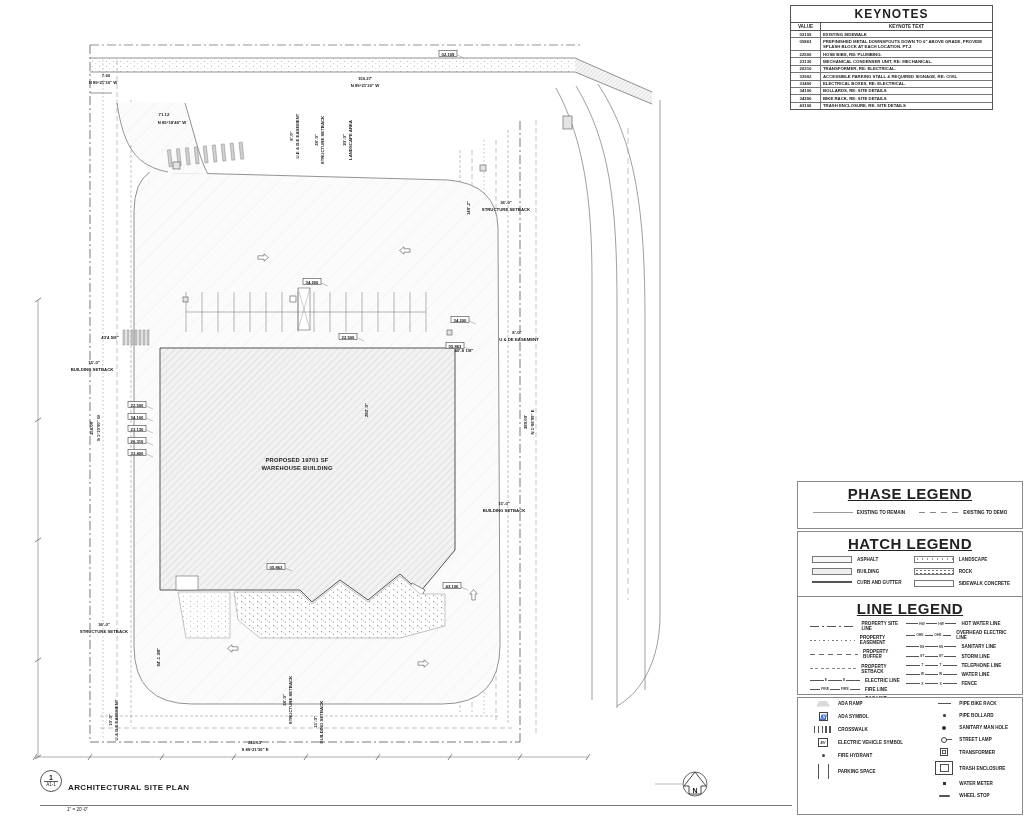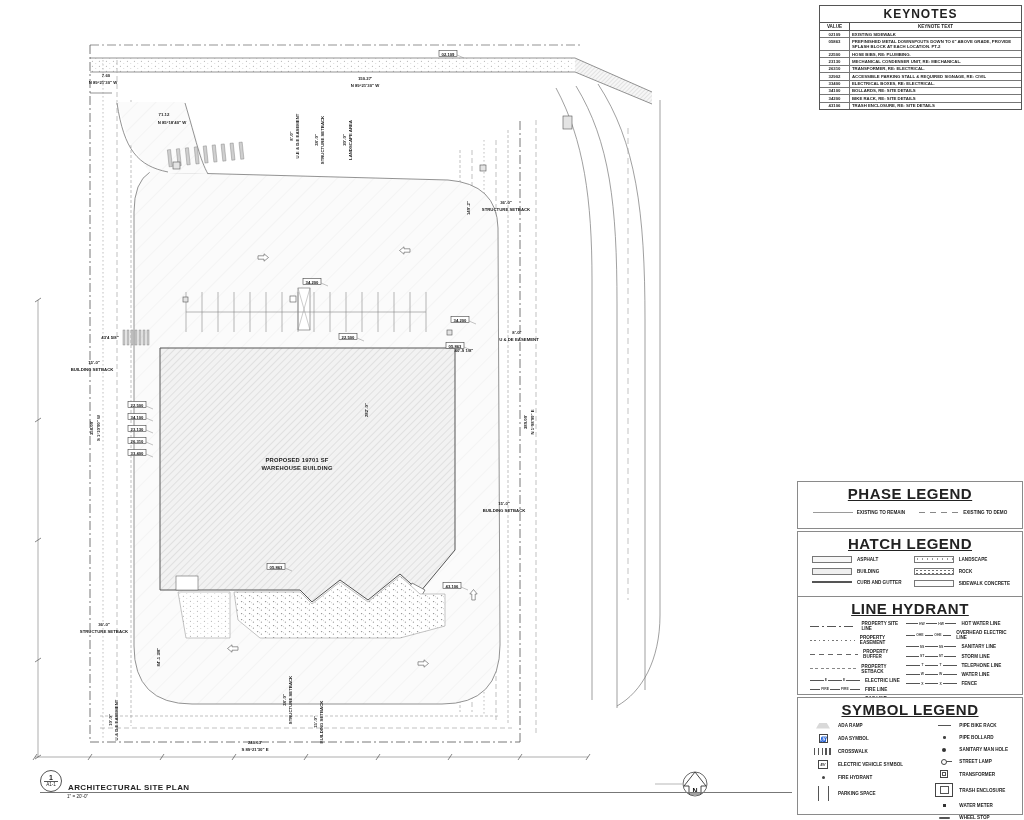--- a/index.html
+++ b/index.html
@@ -3,21 +3,21 @@
 <meta charset="utf-8">
 <style>
   html,body{margin:0;padding:0;background:#fff;}
   #canvas{position:relative;width:1024px;height:820px;background:#ffffff;overflow:hidden;
           font-family:"Liberation Sans", sans-serif;color:#222;}
   
   .panelbox{position:absolute;background:#fff;border:1px solid #8a8a8a;box-sizing:border-box;}
   .panel-title{text-align:center;font-weight:bold;font-size:15px;letter-spacing:.5px;
                text-decoration:underline;padding:3px 0 2px;}
   
-  #keynotes{left:819px;top:5px;width:203px;border:1px solid #555;}
+  #keynotes{left:790px;top:5px;width:203px;border:1px solid #555;}
   #keynotes .kn-title{font-size:12px;font-weight:bold;text-align:center;letter-spacing:1px;
                       border-bottom:1px solid #555;padding:1px 0;}
   .kn-head{display:grid;grid-template-columns:30px 1fr;border-bottom:1px solid #555;}
   .kn-head div{font-size:4.6px;font-weight:bold;text-align:center;padding:1px 0;}
   .kn-head div:first-child{border-right:1px solid #555;}
   .kn-row{display:grid;grid-template-columns:30px 1fr;border-bottom:0.5px solid #777;}
   .kn-row:last-child{border-bottom:none;}
   .kn-val{font-size:4.3px;font-weight:bold;padding:0.5px 1px;border-right:1px solid #777;text-align:center;}
   .kn-txt{font-size:4.3px;font-weight:bold;padding:0.5px 2px;line-height:1.25;}
   
@@ -70,21 +70,21 @@
   .g-street-lamp i{width:4px;height:4px;border:0.7px solid #444;border-radius:50%;}
   .g-street-lamp i::after{content:"";display:block;width:6px;height:1px;background:#555;margin-left:4px;margin-top:1px;}
   .g-transformer i{width:6px;height:6px;border:0.7px solid #444;display:flex;align-items:center;justify-content:center;}
   .g-transformer i::before{content:"";width:2px;height:2px;border:0.5px solid #555;}
   .g-trash-enclosure i{width:16px;height:12px;border:0.8px solid #444;display:flex;align-items:center;justify-content:center;}
   .g-trash-enclosure i::before{content:"";width:7px;height:6px;border:0.7px solid #555;}
   .g-water-meter i{width:3.4px;height:3.4px;background:#333;}
   .g-wheel-stop i{width:11px;height:2px;background:#555;border-radius:1px;}
   
   #titleblock{position:absolute;left:40px;top:770px;width:752px;}
-  .tb-row{display:flex;align-items:flex-end;gap:6px;border-bottom:1px solid #777;padding-bottom:0;}
+  .tb-row{display:flex;align-items:flex-end;gap:6px;border-bottom:1px solid #777;padding-bottom:13px;}
   .tb-circle{width:20px;height:20px;border:1px solid #555;border-radius:50%;display:flex;flex-direction:column;
              align-items:center;justify-content:center;flex:none;background:#fff;}
   .tb-num{font-size:7px;font-weight:bold;border-bottom:1px solid #555;width:14px;text-align:center;line-height:1.1;}
   .tb-sheet{font-size:4.6px;line-height:1.3;}
   .tb-title{font-size:8px;font-weight:bold;letter-spacing:.4px;}
   .tb-scale{font-size:4.6px;margin-top:1px;margin-left:27px;}
   
   #plan{position:absolute;left:0;top:0;}
   text{font-family:"Liberation Sans", sans-serif;}
   .plbl{font-size:4.3px;fill:#222;font-weight:bold;}
@@ -445,21 +445,21 @@
           </div>
           <div class="hatch-item">
             <span class="swatch sw-sidewalk"></span>
             <span class="leg-label">SIDEWALK CONCRETE</span>
           </div>
         </div>
     </div>
   </div>
 
   <div id="linelegend" class="panelbox">
-    <div class="panel-title">LINE HYDRANT</div>
+    <div class="panel-title">LINE LEGEND</div>
     <div class="line-cols">
       <div class="line-col" id="line-left">
           <div class="line-item">
             <span class="lineswatch">
               <span class="ls-dashdot"></span>
             </span>
             <span class="leg-label">PROPERTY SITE LINE</span>
           </div>
           <div class="line-item">
             <span class="lineswatch">
@@ -579,21 +579,20 @@
               <span class="tg">X</span>
               <span class="seg"></span>
             </span>
             <span class="leg-label">FENCE</span>
           </div>
         </div>
     </div>
   </div>
 
   <div id="symbols" class="panelbox">
-    <div class="panel-title">SYMBOL LEGEND</div>
     <div class="sym-cols">
       <div class="sym-col" id="sym-left">
           <div class="sym-item">
             <span class="sym g-ada-ramp">
               <i></i>
             </span>
             <span class="leg-label">ADA RAMP</span>
           </div>
           <div class="sym-item">
             <span class="sym g-ada-symbol">

